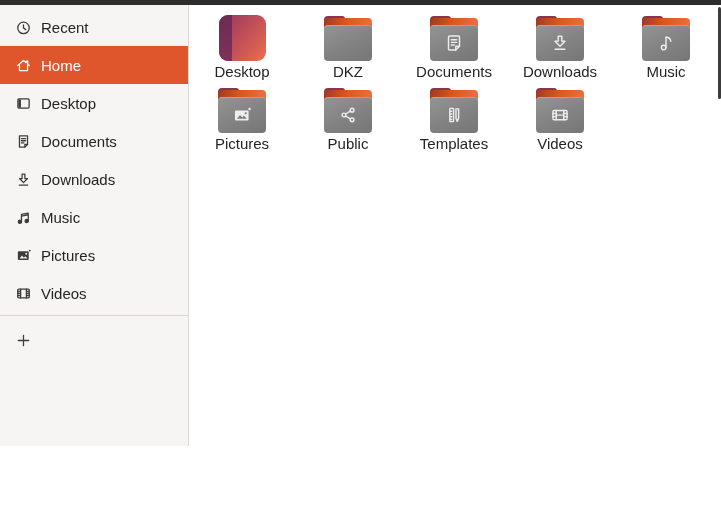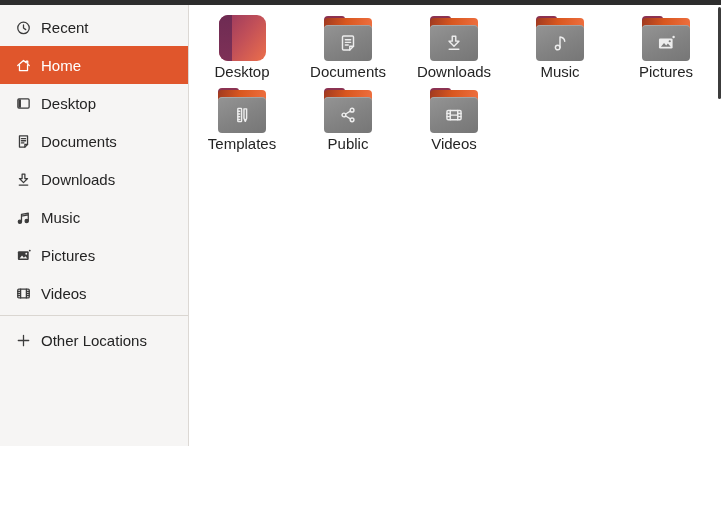--- a/index.html
+++ b/index.html
@@ -148,33 +148,42 @@
           </div>
         </div>
       <hr class="sb-sep">
       <div>
           <div class="sb-item">
             <span class="sb-icon">
               <svg viewBox="0 0 16 16" fill="none" stroke="currentColor" stroke-width="1.2" stroke-linecap="round" stroke-linejoin="round">
                 <path d="M8 3.1v9.8M3.1 8h9.8"></path>
               </svg>
             </span>
-            <span class="sb-label">Other Locations</span>
           </div>
         </div>
     </nav>
     <main class="main">
       <div class="grid">
           <div class="cell">
             <div class="icon-wrap">
               <div class="desktop-tile">
                 <div class="spine"></div>
               </div>
             </div>
             <div class="file-label">Desktop</div>
+          </div>
+          <div class="cell">
+            <div class="icon-wrap">
+              <div class="folder">
+                <div class="f-tab"></div>
+                <div class="f-back"></div>
+                <div class="f-front"></div>
+              </div>
+            </div>
+            <div class="file-label">DKZ</div>
           </div>
           <div class="cell">
             <div class="icon-wrap">
               <div class="folder">
                 <div class="f-tab"></div>
                 <div class="f-back"></div>
                 <div class="f-front"></div>
                 <div class="emblem">
                   <svg viewBox="0 0 20 20" fill="none" stroke="#ededed" stroke-width="1.3" stroke-linecap="round" stroke-linejoin="round">
                     <path d="M6 3.6h8c.6 0 1 .4 1 1V13l-3.4 3.4H6c-.6 0-1-.4-1-1V4.6c0-.6.4-1 1-1z"></path>
@@ -237,46 +246,46 @@
             <div class="file-label">Pictures</div>
           </div>
           <div class="cell">
             <div class="icon-wrap">
               <div class="folder">
                 <div class="f-tab"></div>
                 <div class="f-back"></div>
                 <div class="f-front"></div>
                 <div class="emblem">
                   <svg viewBox="0 0 20 20" fill="none" stroke="#ededed" stroke-width="1.3" stroke-linecap="round" stroke-linejoin="round">
-                    <rect x="6.2" y="4" width="3.4" height="12" rx=".5"></rect>
-                    <path d="M6.2 6.6h1.7M6.2 9.1h1.7M6.2 11.6h1.7M6.2 14.1h1.7"></path>
-                    <path d="M11.8 4.4h2.4v8.6l-1.2 2.8-1.2-2.8z"></path>
-                  </svg>
-                </div>
-              </div>
-            </div>
-            <div class="file-label">Templates</div>
-          </div>
-          <div class="cell">
-            <div class="icon-wrap">
-              <div class="folder">
-                <div class="f-tab"></div>
-                <div class="f-back"></div>
-                <div class="f-front"></div>
-                <div class="emblem">
-                  <svg viewBox="0 0 20 20" fill="none" stroke="#ededed" stroke-width="1.3" stroke-linecap="round" stroke-linejoin="round">
                     <circle cx="13.7" cy="5.6" r="1.7"></circle>
                     <circle cx="6.3" cy="10" r="1.7"></circle>
                     <circle cx="13.7" cy="14.4" r="1.7"></circle>
                     <path d="M7.9 9.1l4.2-2.6M7.9 10.9l4.2 2.6"></path>
                   </svg>
                 </div>
               </div>
             </div>
             <div class="file-label">Public</div>
+          </div>
+          <div class="cell">
+            <div class="icon-wrap">
+              <div class="folder">
+                <div class="f-tab"></div>
+                <div class="f-back"></div>
+                <div class="f-front"></div>
+                <div class="emblem">
+                  <svg viewBox="0 0 20 20" fill="none" stroke="#ededed" stroke-width="1.3" stroke-linecap="round" stroke-linejoin="round">
+                    <rect x="6.2" y="4" width="3.4" height="12" rx=".5"></rect>
+                    <path d="M6.2 6.6h1.7M6.2 9.1h1.7M6.2 11.6h1.7M6.2 14.1h1.7"></path>
+                    <path d="M11.8 4.4h2.4v8.6l-1.2 2.8-1.2-2.8z"></path>
+                  </svg>
+                </div>
+              </div>
+            </div>
+            <div class="file-label">Templates</div>
           </div>
           <div class="cell">
             <div class="icon-wrap">
               <div class="folder">
                 <div class="f-tab"></div>
                 <div class="f-back"></div>
                 <div class="f-front"></div>
                 <div class="emblem">
                   <svg viewBox="0 0 20 20" fill="none" stroke="#ededed" stroke-width="1.3" stroke-linecap="round" stroke-linejoin="round">
                     <rect x="3.6" y="5.9" width="12.8" height="8.4" rx="1"></rect>

